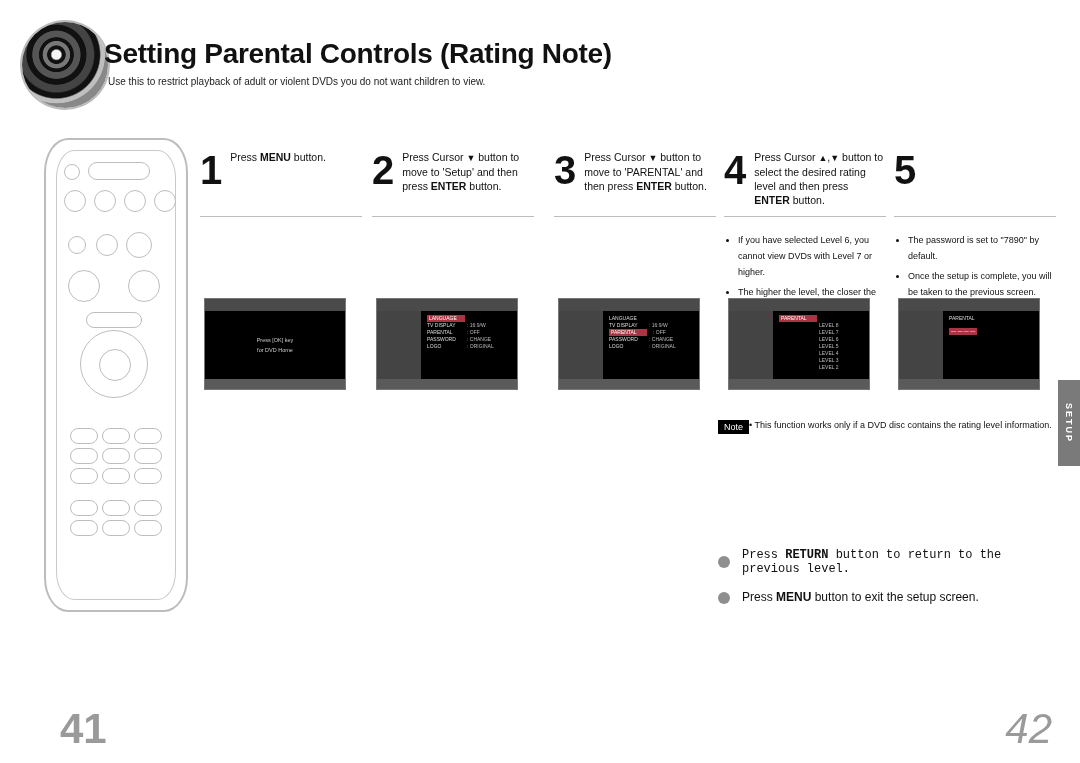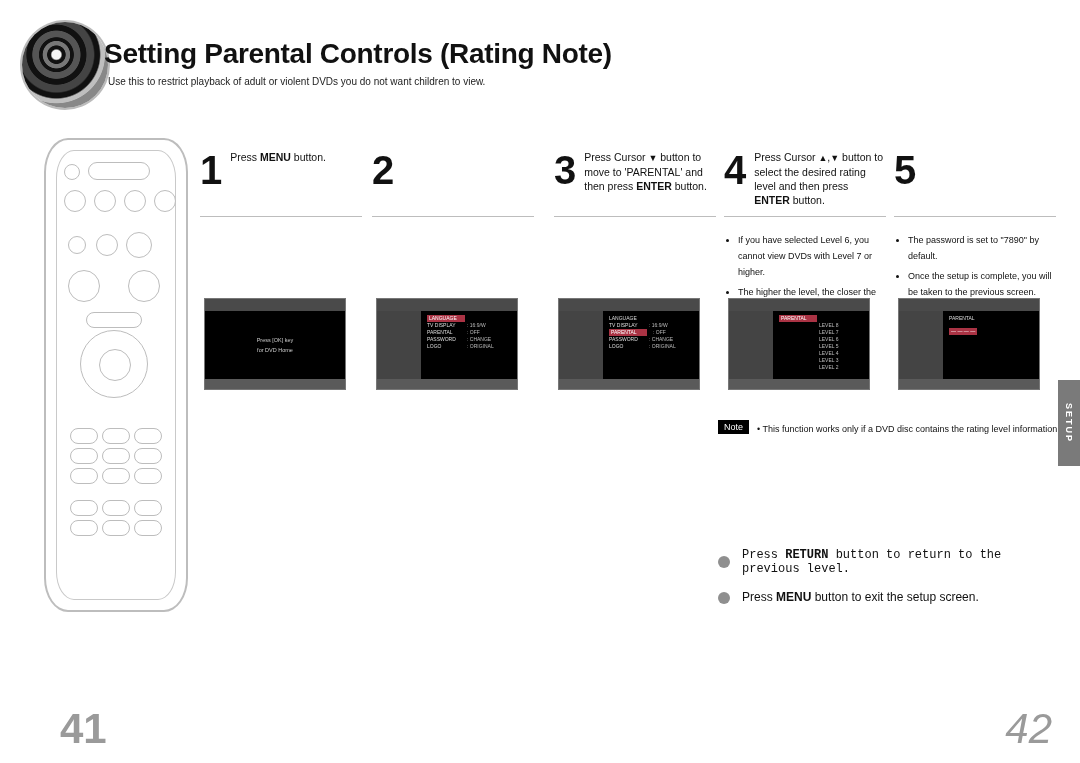--- a/index.html
+++ b/index.html
@@ -49,21 +49,21 @@
   .osd .bar.bot{position:absolute;bottom:0;left:0;right:0;height:10px;background:#5a5a5a;}
   .osd .sidebar{position:absolute;left:0;top:12px;width:44px;bottom:10px;background:#444;}
   .osd .main{position:absolute;left:44px;right:0;top:12px;bottom:10px;padding:4px 6px;color:#ddd;font-size:5px;line-height:7px;}
   .osd.menu .main-center{position:absolute;inset:12px 0 10px 0;display:flex;flex-direction:column;justify-content:center;align-items:center;color:#ccc;font-size:5.5px;gap:4px;}
   .osd .row{display:flex;gap:6px;}
   .osd .row .l{width:34px;}
   .osd .row .r{color:#bbb;}
   .osd .hl{background:#aa3344;color:#fff;display:inline-block;padding:0 2px;}
 
   
-  .note{position:absolute;left:718px;top:420px;display:flex;align-items:flex-end;gap:8px;font-size:9px;}
+  .note{position:absolute;left:718px;top:420px;display:flex;align-items:flex-start;font-size:9px;}
   .note .tag{background:#000;color:#fff;padding:2px 6px;font-size:9px;}
 
   .instr{position:absolute;left:718px;width:340px;display:flex;align-items:center;gap:12px;font-size:12px;}
   .instr.one{top:548px;font-family:Liberation Mono, monospace;}
   .instr.two{top:590px;align-items:flex-end;}
   .instr .dot{width:12px;height:12px;border-radius:50%;background:#8f8f8f;flex:0 0 12px;}
 
   
   .side-tab{position:absolute;right:0;top:380px;width:22px;height:86px;background:#7a7a7a;color:#fff;font-size:9px;font-weight:700;writing-mode:vertical-rl;text-orientation:mixed;display:flex;align-items:center;justify-content:center;letter-spacing:2px;}
 
@@ -124,20 +124,21 @@
           <span>Press [OK] key</span>
           <span>for DVD Home</span>
         </div>
         <div class="bar bot"></div>
       </div>
     </div>
 
     <div class="step" style="left:172px">
       <div class="head">
         <div class="num">2</div>
+        <div class="txt">Press Cursor <span class="tiny-arrow">▼</span> button to move to 'Setup' and then press <b>ENTER</b> button.</div>
       </div>
       <div class="osd" style="left:4px">
         <div class="bar"></div>
           <div class="sidebar"></div>
         <div class="main">
             <div class="row">
               <span class="l hl">LANGUAGE</span>
               <span class="r"></span>
             </div>
             <div class="row">

